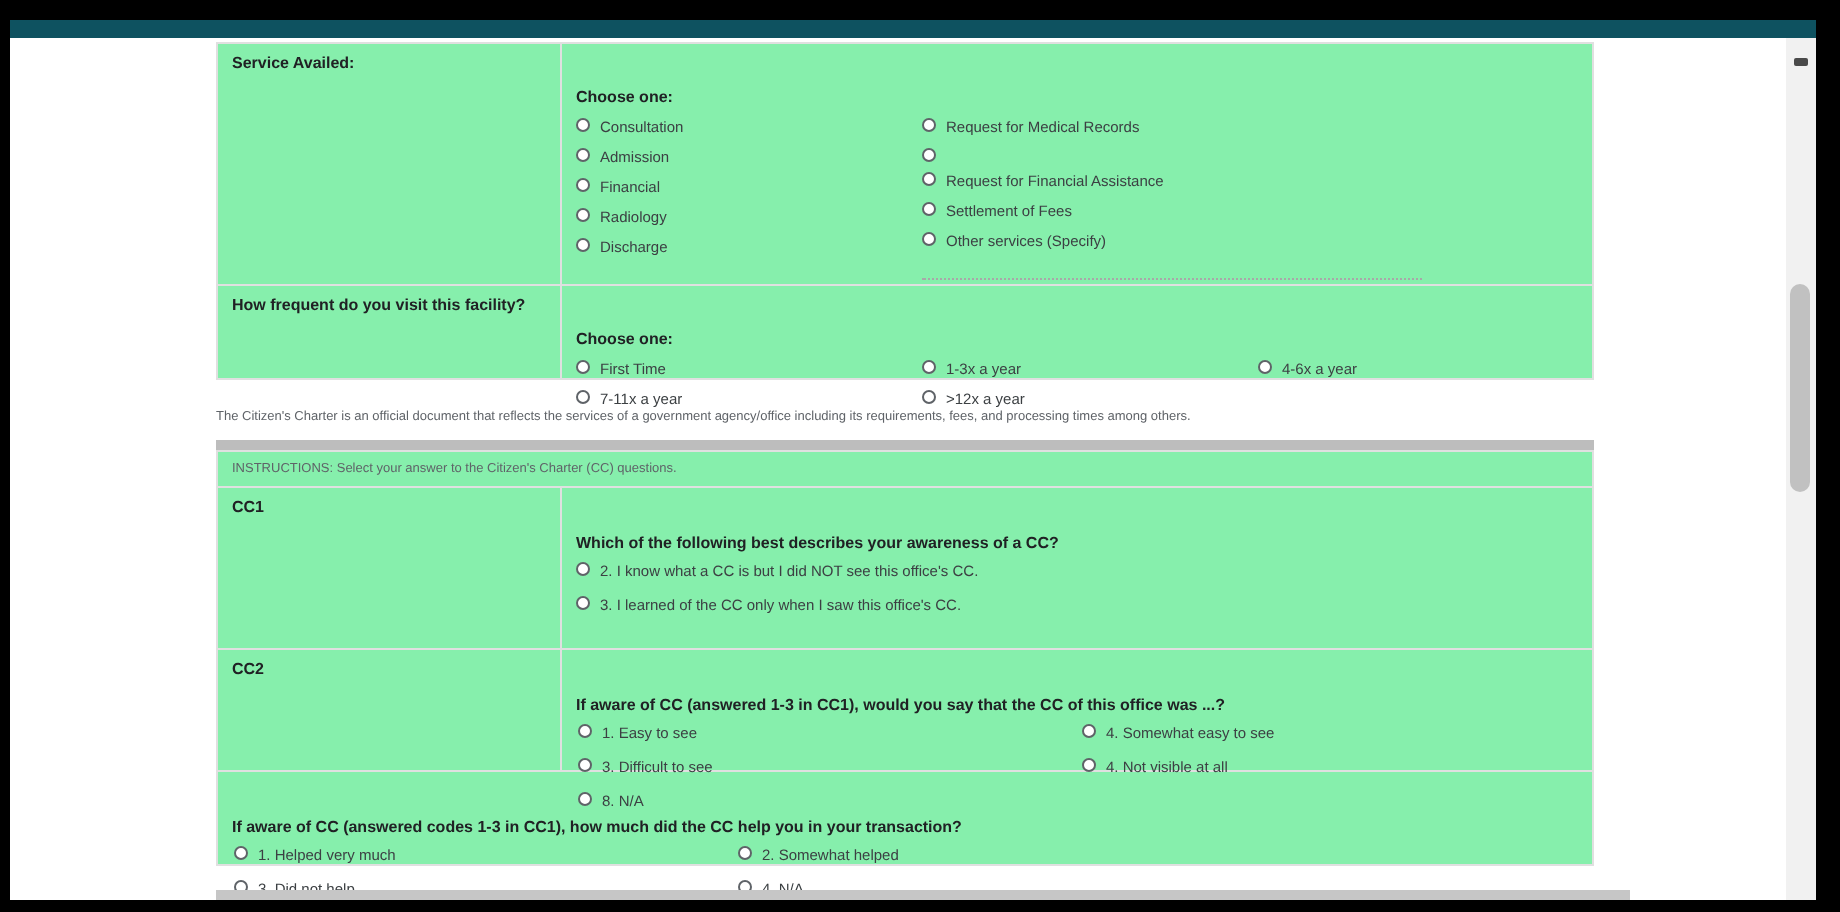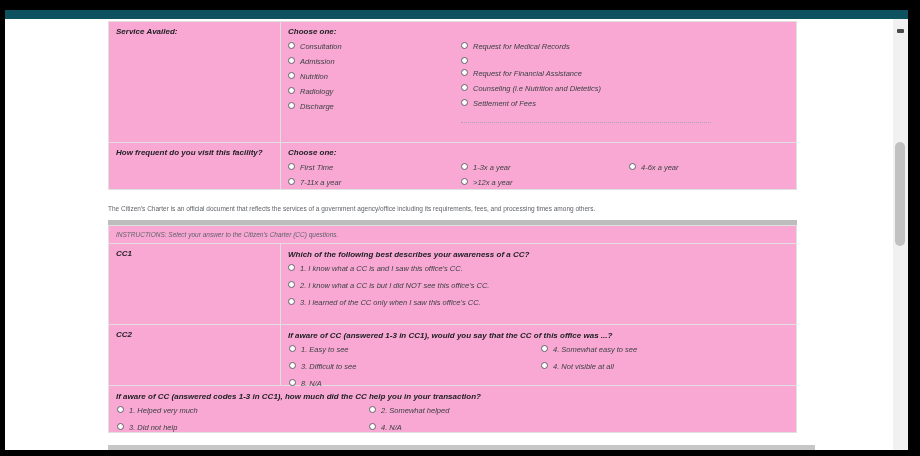--- a/index.html
+++ b/index.html
@@ -33,33 +33,33 @@
   }
   
   .hscroll{
     position:absolute;left:103px;top:435px;width:707px;height:5px;
     background:#c6c6c6;
   }
   .content{
     position:absolute;left:103px;top:11px;width:689px;
   }
   .tbl{
-    border:1px solid #e0e0e0;background:#f9a8d4;font-style:italic;
+    border:1px solid #e0e0e0;background:#86efac;
   }
   .trow{
     display:flex;border-top:1px solid #e0e0e0;
   }
   .trow:first-child{border-top:none;}
   .cell-label{
     width:172px;flex:0 0 172px;border-right:1px solid #e0e0e0;
     padding:5px 6px 0 7px;box-sizing:border-box;
     font-size:8px;font-weight:bold;color:#202124;line-height:10px;
   }
   .cell-main{
-    flex:1;position:relative;padding:5px 6px 0 7px;box-sizing:border-box;
+    flex:1;position:relative;padding:5px 6px 0 7px;box-sizing:border-box;margin-top:17px;
   }
   .choose{
     font-size:8px;font-weight:bold;color:#202124;line-height:10px;
   }
   .question{
     font-size:8px;font-weight:bold;color:#202124;line-height:11px;margin-bottom:3px;
   }
   .opt{
     display:flex;align-items:flex-start;
     font-size:7.5px;color:#3c4043;line-height:11px;margin-bottom:4px;
@@ -114,21 +114,21 @@
             <div class="opt">
                 <span class="radio"></span>
                 <span>Consultation</span>
               </div>
             <div class="opt">
                 <span class="radio"></span>
                 <span>Admission</span>
               </div>
             <div class="opt">
                 <span class="radio"></span>
-                <span>Nutrition</span>
+                <span>Financial</span>
               </div>
             <div class="opt">
                 <span class="radio"></span>
                 <span>Radiology</span>
               </div>
             <div class="opt">
                 <span class="radio"></span>
                 <span>Discharge</span>
               </div>
           </div>
@@ -139,25 +139,25 @@
               </div>
             <div class="opt">
                 <span class="radio"></span>
               </div>
             <div class="opt">
                 <span class="radio"></span>
                 <span>Request for Financial Assistance</span>
               </div>
             <div class="opt">
                 <span class="radio"></span>
-                <span>Counseling (i.e Nutrition and Dietetics)</span>
-              </div>
-            <div class="opt">
-                <span class="radio"></span>
                 <span>Settlement of Fees</span>
+              </div>
+            <div class="opt">
+                <span class="radio"></span>
+                <span>Other services (Specify)</span>
               </div>
             <div class="dotted"></div>
           </div>
         </div>
       </div>
 
       <div class="trow row-freq">
         <div class="cell-label">How frequent do you visit this facility?</div>
         <div class="cell-main">
           <div class="choose">Choose one:</div>
@@ -199,24 +199,20 @@
 
       <div class="trow">
         <div class="instr-row" style="width:100%;">INSTRUCTIONS: Select your answer to the Citizen's Charter (CC) questions.</div>
       </div>
 
       <div class="trow row-cc1">
         <div class="cell-label">CC1</div>
         <div class="cell-main">
           <div class="question">Which of the following best describes your awareness of a CC?</div>
           <div class="ccopts">
-            <div class="opt cc-opt">
-                <span class="radio"></span>
-                <span>1. I know what a CC is and I saw this office's CC.</span>
-              </div>
             <div class="opt cc-opt">
                 <span class="radio"></span>
                 <span>2. I know what a CC is but I did NOT see this office's CC.</span>
               </div>
             <div class="opt cc-opt">
                 <span class="radio"></span>
                 <span>3. I learned of the CC only when I saw this office's CC.</span>
               </div>
           </div>
         </div>

